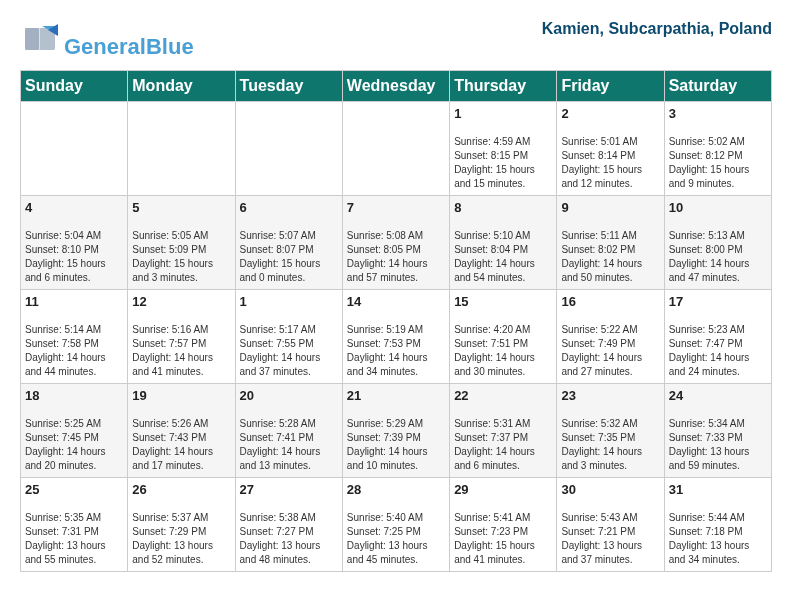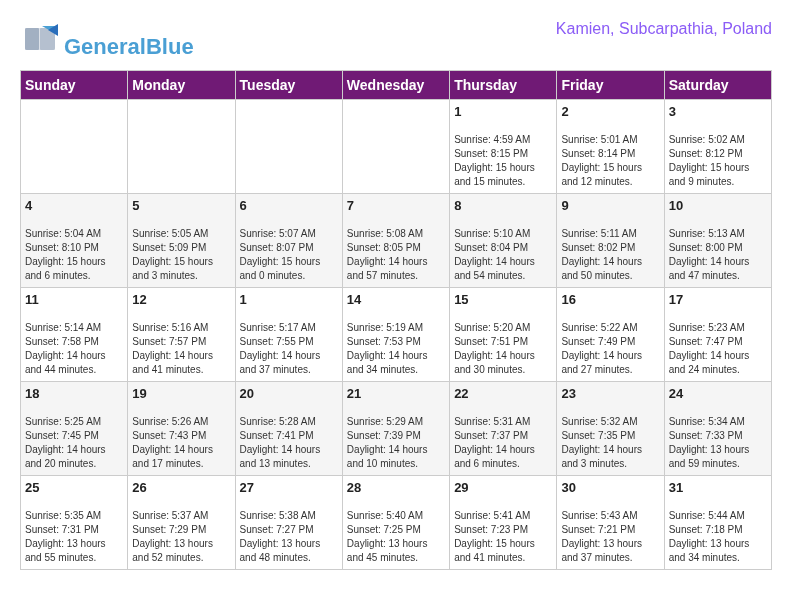--- a/index.html
+++ b/index.html
@@ -39,34 +39,34 @@
     .title-block {
       text-align: right;
     }
     .title-block h1 {
       font-size: 36px;
       font-weight: bold;
       color: #222;
     }
     .title-block h2 {
       font-size: 16px;
-      font-weight: normal;
-      color: #8b5cf6;
+      font-weight: bold;
+      color: #0c4a6e;
     }
     table {
       width: 100%;
       border-collapse: collapse;
       font-size: 11px;
     }
     thead tr th {
-      background-color: #701a75;
+      background-color: #0f766e;
       color: #fff;
       padding: 6px 4px;
       text-align: left;
-      font-size: 14px;
+      font-size: 16px;
       border: 1px solid #ccc;
     }
     tbody tr td {
       border: 1px solid #ccc;
       vertical-align: top;
       padding: 4px;
       height: 88px;
       width: 106px;
     }
     tbody tr:nth-child(even) td {
@@ -191,21 +191,21 @@
         <td>
           <span class="day-num">1</span>
           <div class="day-info"><span>Sunrise: 5:17 AM</span><br><span>Sunset: 7:55 PM</span><br><span>Daylight: 14 hours and 37 minutes.</span></div>
         </td>
         <td>
           <span class="day-num">14</span>
           <div class="day-info"><span>Sunrise: 5:19 AM</span><br><span>Sunset: 7:53 PM</span><br><span>Daylight: 14 hours and 34 minutes.</span></div>
         </td>
         <td>
           <span class="day-num">15</span>
-          <div class="day-info"><span>Sunrise: 5:20 AM</span><br><span>Sunset: 7:51 PM</span><br><span>Daylight: 14 hours and 30 minutes.</span></div>
+          <div class="day-info"><span>Sunrise: 4:20 AM</span><br><span>Sunset: 7:51 PM</span><br><span>Daylight: 14 hours and 30 minutes.</span></div>
         </td>
         <td>
           <span class="day-num">16</span>
           <div class="day-info"><span>Sunrise: 5:22 AM</span><br><span>Sunset: 7:49 PM</span><br><span>Daylight: 14 hours and 27 minutes.</span></div>
         </td>
         <td>
           <span class="day-num">17</span>
           <div class="day-info"><span>Sunrise: 5:23 AM</span><br><span>Sunset: 7:47 PM</span><br><span>Daylight: 14 hours and 24 minutes.</span></div>
         </td>
       </tr>

